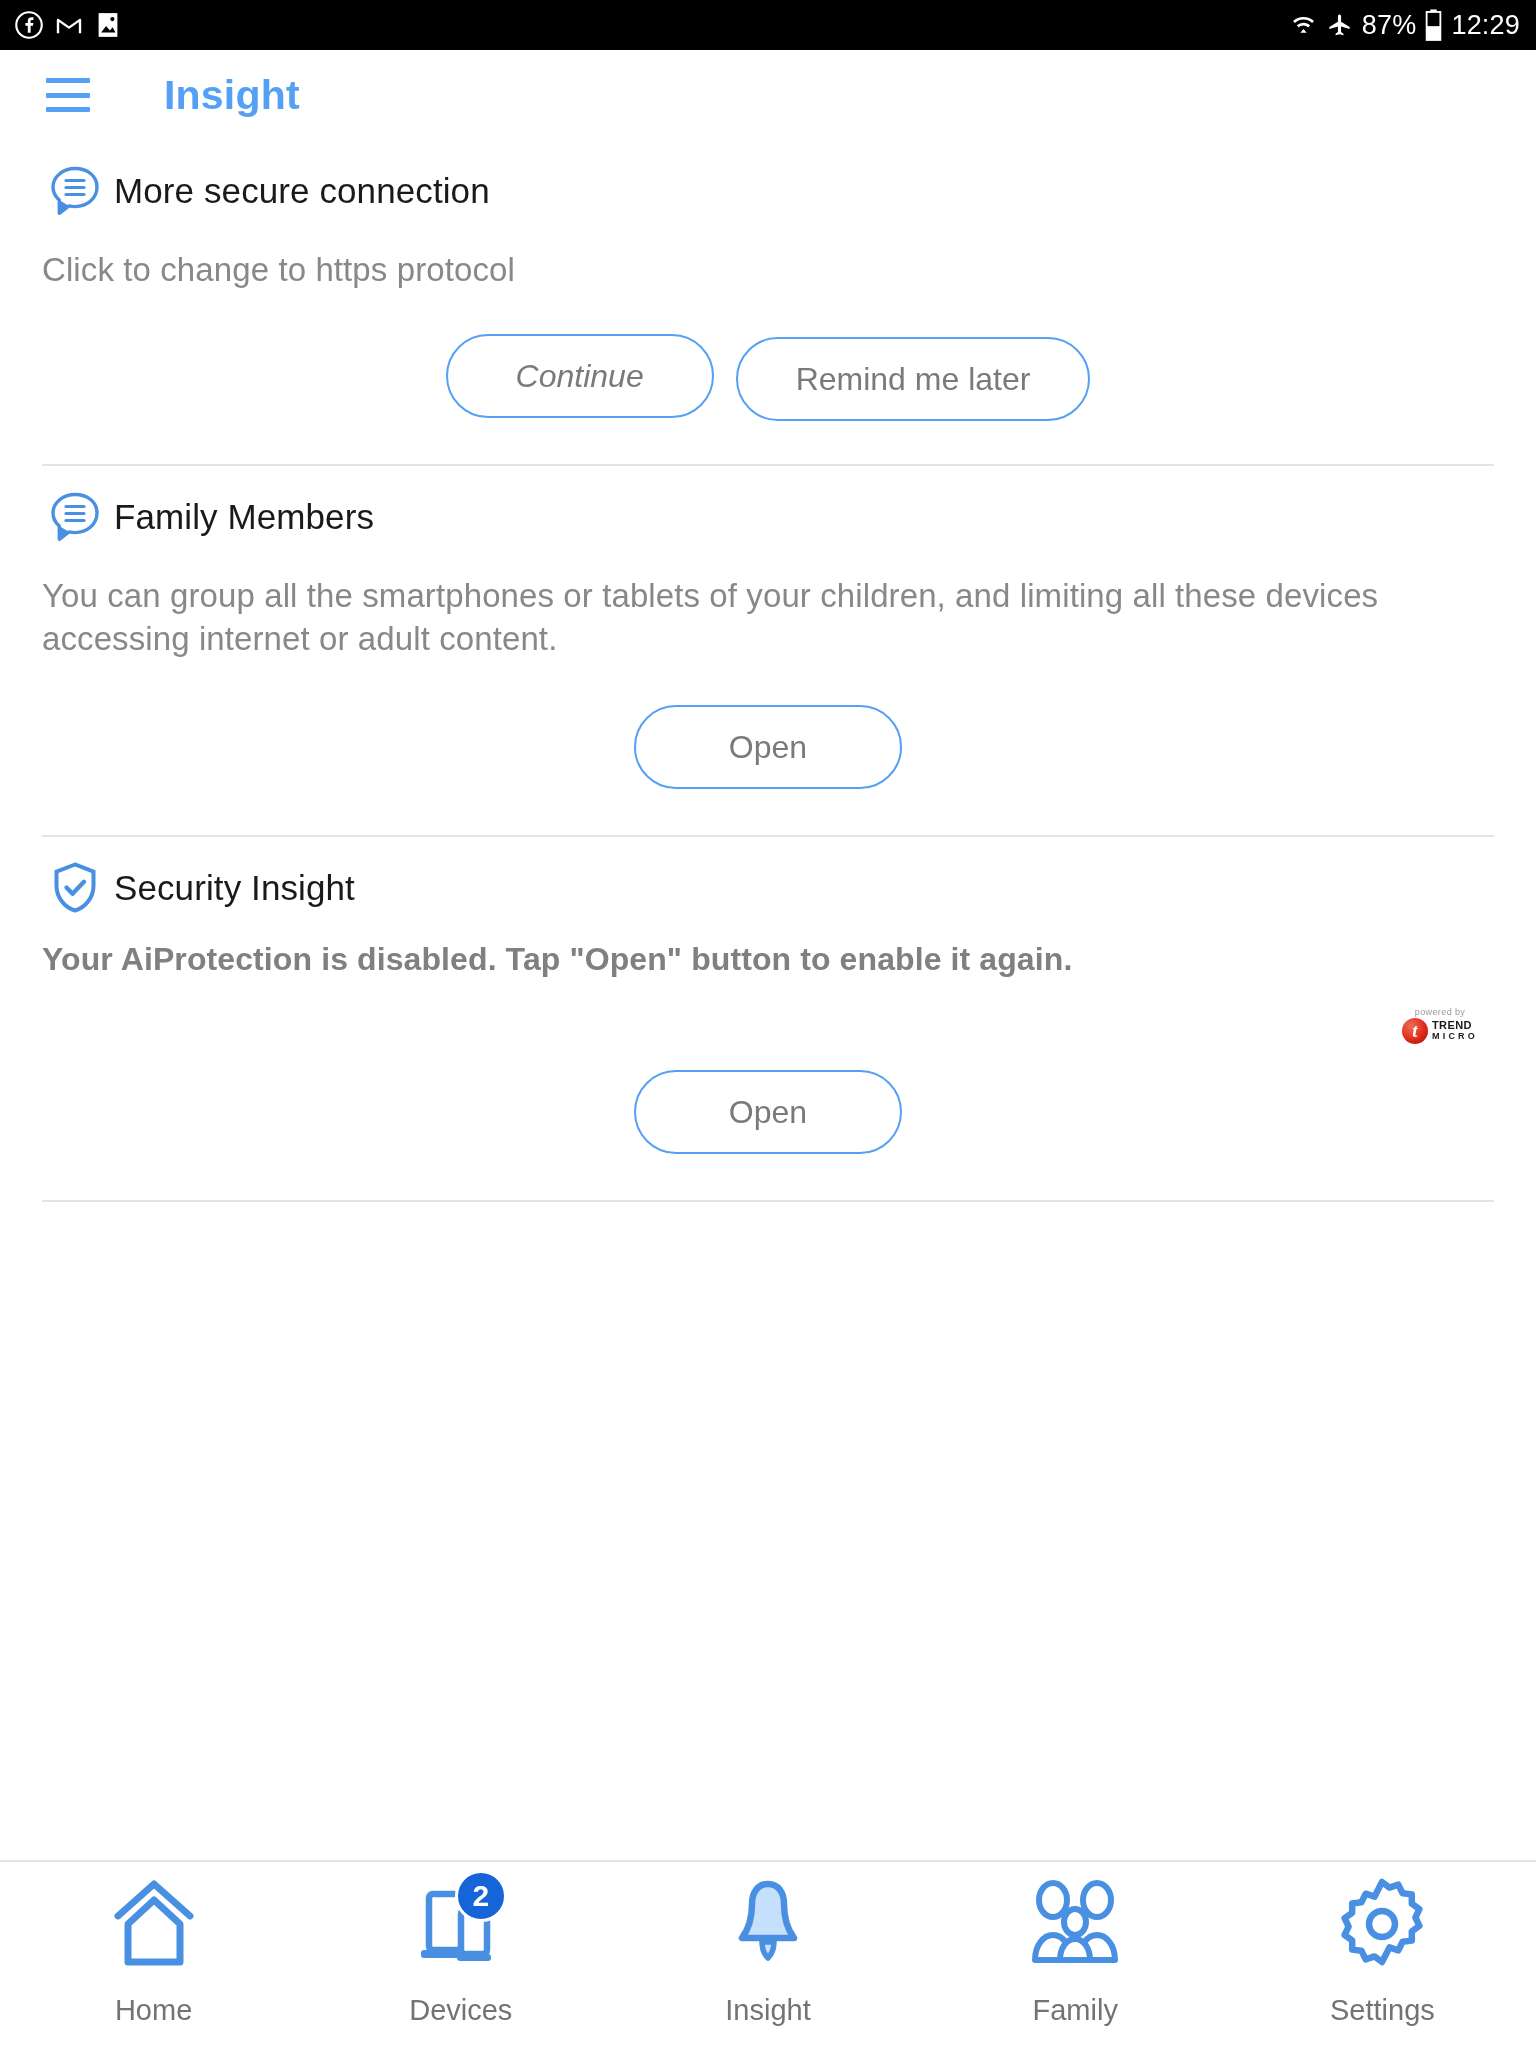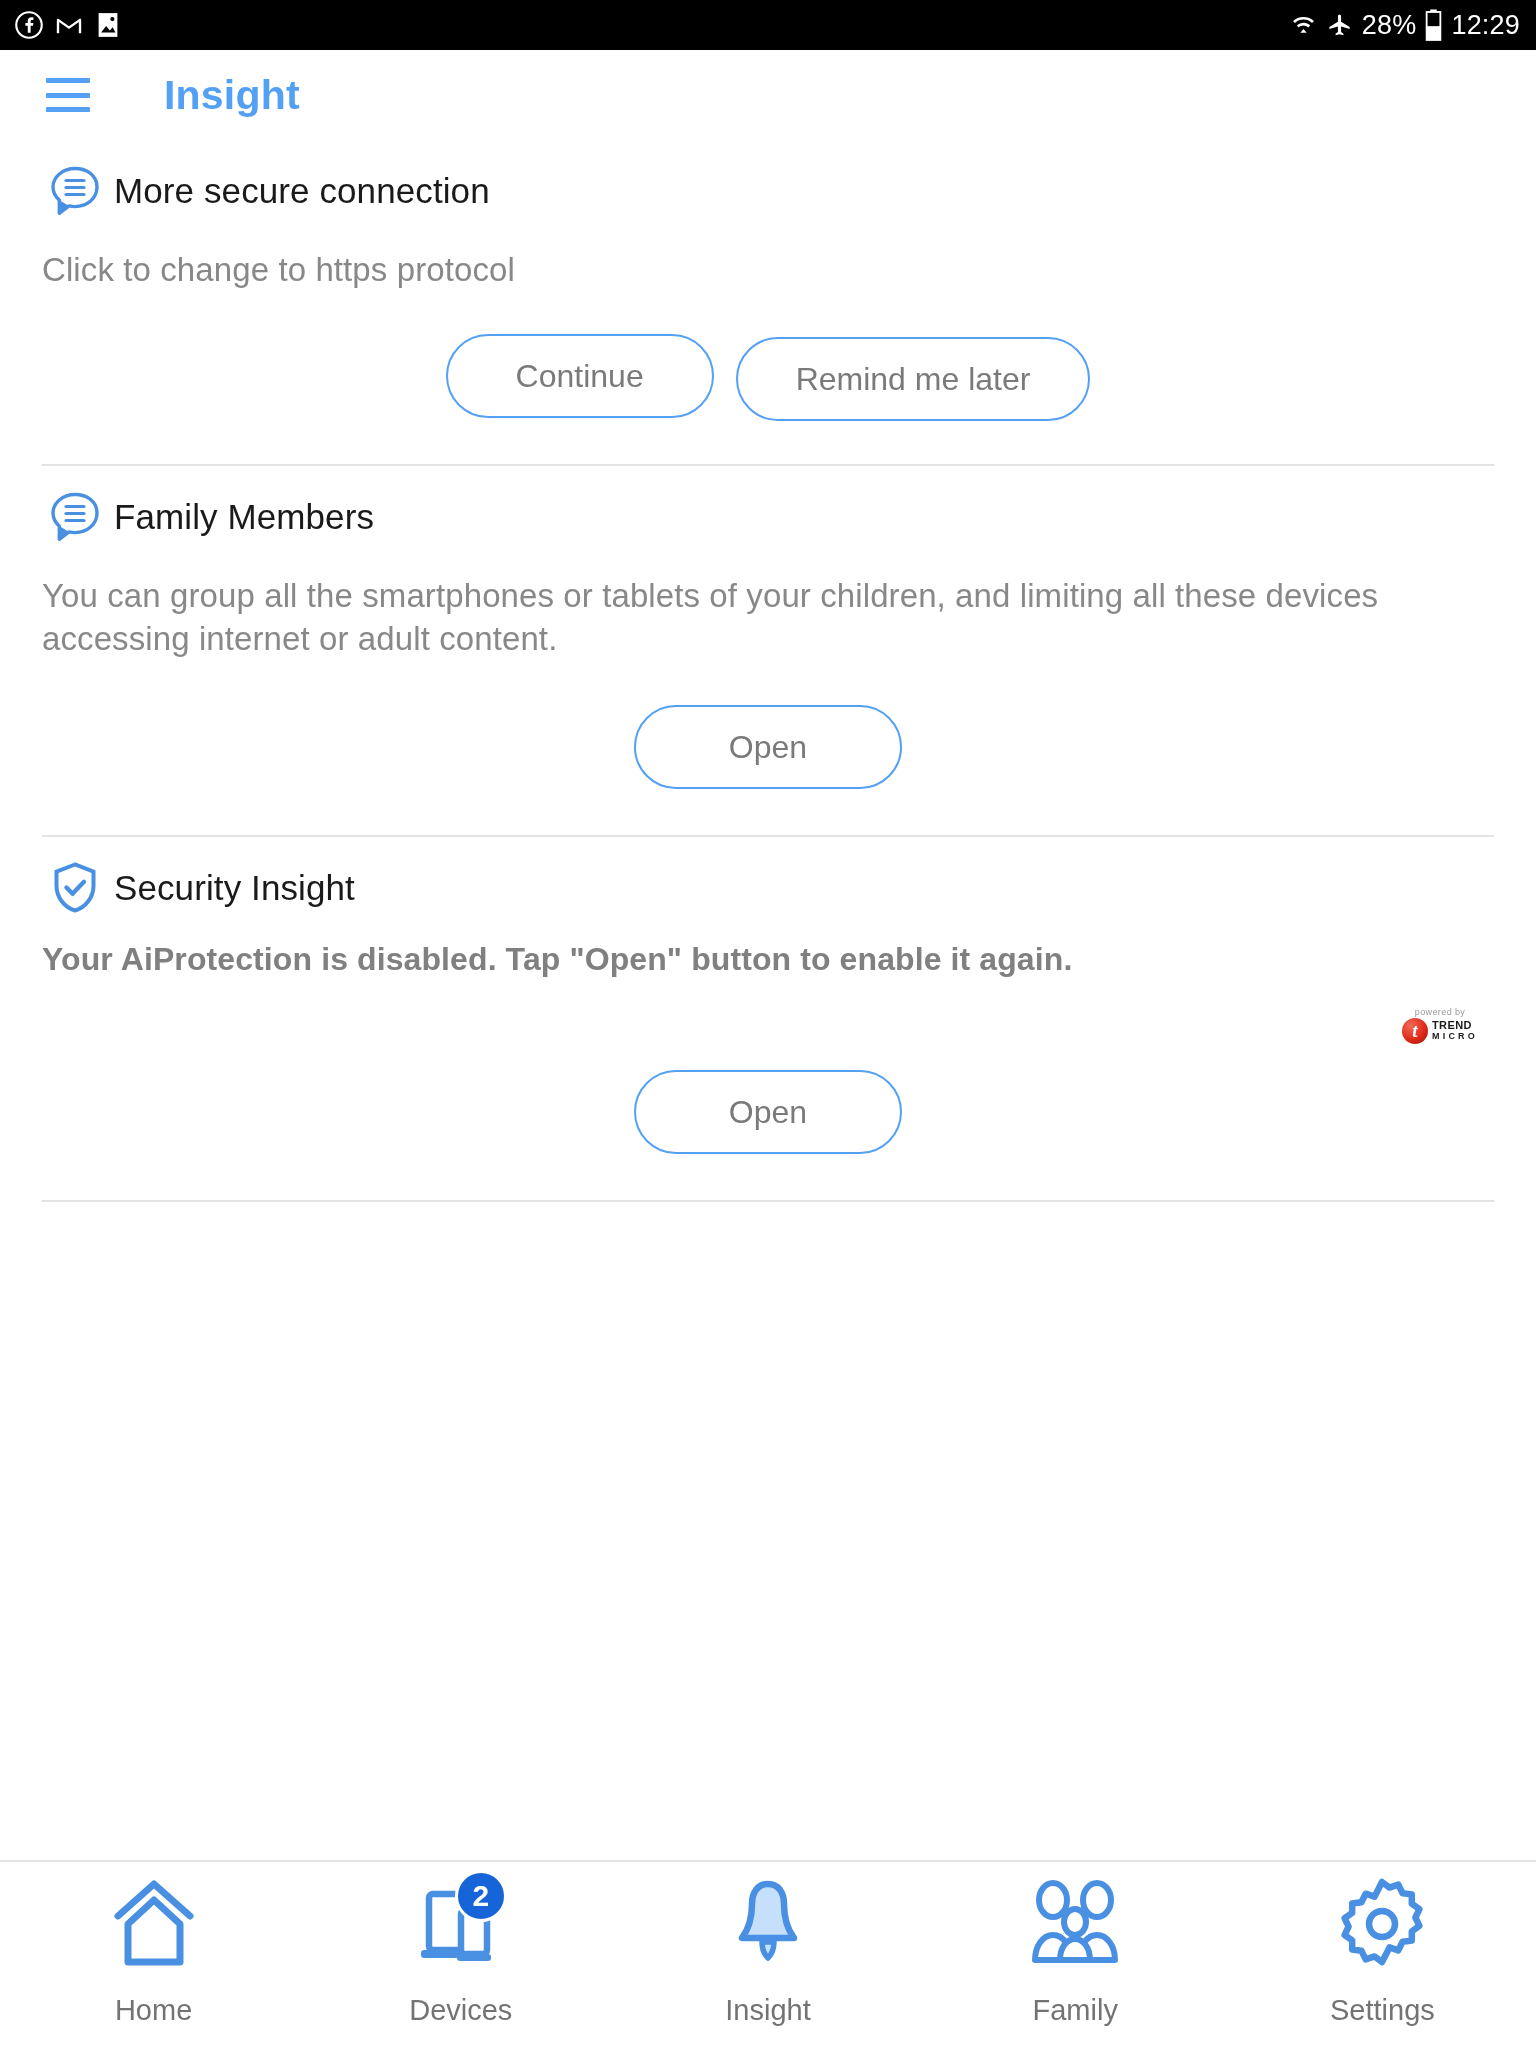--- a/index.html
+++ b/index.html
@@ -126,21 +126,21 @@
     background: #ffffff;
     color: #7a7a7a;
     font-size: 32px;
     font-family: "Liberation Sans", sans-serif;
     padding: 0 58px;
     height: 84px;
     line-height: 80px;
     cursor: pointer;
     white-space: nowrap;
   }
-  .pill-btn.wide { min-width: 268px; }
+  .pill-btn.wide { min-width: 268px; font-style: italic; }
   .pill-btn.lower { transform: translateY(3px); }
 
   .divider {
     height: 2px;
     background: #e4e4e4;
     margin-top: 46px;
   }
 
   
   .tm-row {
@@ -270,21 +270,21 @@
           <path d="M11 5.4c3.3 0 6.3 1.25 8.5 3.3l-1.5 1.7A10.2 10.2 0 0 0 11 7.6a10.2 10.2 0 0 0-7 2.8L2.5 8.7A12.4 12.4 0 0 1 11 5.4z" fill="#fff"></path>
           <path d="M11 10.2c2.1 0 4 .8 5.4 2.1l-1.5 1.7A5.8 5.8 0 0 0 11 12.4c-1.5 0-2.85.55-3.9 1.6l-1.5-1.7A7.9 7.9 0 0 1 11 10.2z" fill="#fff"></path>
           <path d="M11 15.2l2.6 3.1h-5.2z" fill="#fff"></path>
         </svg>
       </span>
       <span class="status-icon">
         <svg width="27" height="30" viewBox="0 0 24 24">
           <path d="M21 15.6v-1.9l-7.6-4.6V4.3c0-.95-.65-1.7-1.4-1.7s-1.4.75-1.4 1.7v4.8L3 13.7v1.9l7.6-2.3v4.9l-2.1 1.5v1.5l3.5-1 3.5 1v-1.5l-2.1-1.5v-4.9z" fill="#fff"></path>
         </svg>
       </span>
-      <span class="battery-pct">28%</span>
+      <span class="battery-pct">87%</span>
       <span class="status-icon">
         <svg width="17" height="32" viewBox="0 0 14 28">
           <rect x="4.2" y="0.4" width="5.6" height="2.2" fill="#fff"></rect>
           <rect x="1" y="2.6" width="12" height="24.5" fill="none" stroke="#fff" stroke-width="1.6"></rect>
           <rect x="1" y="15" width="12" height="12.1" fill="#fff"></rect>
         </svg>
       </span>
       <span class="status-time">12:29</span>
     </div>
   </div>

